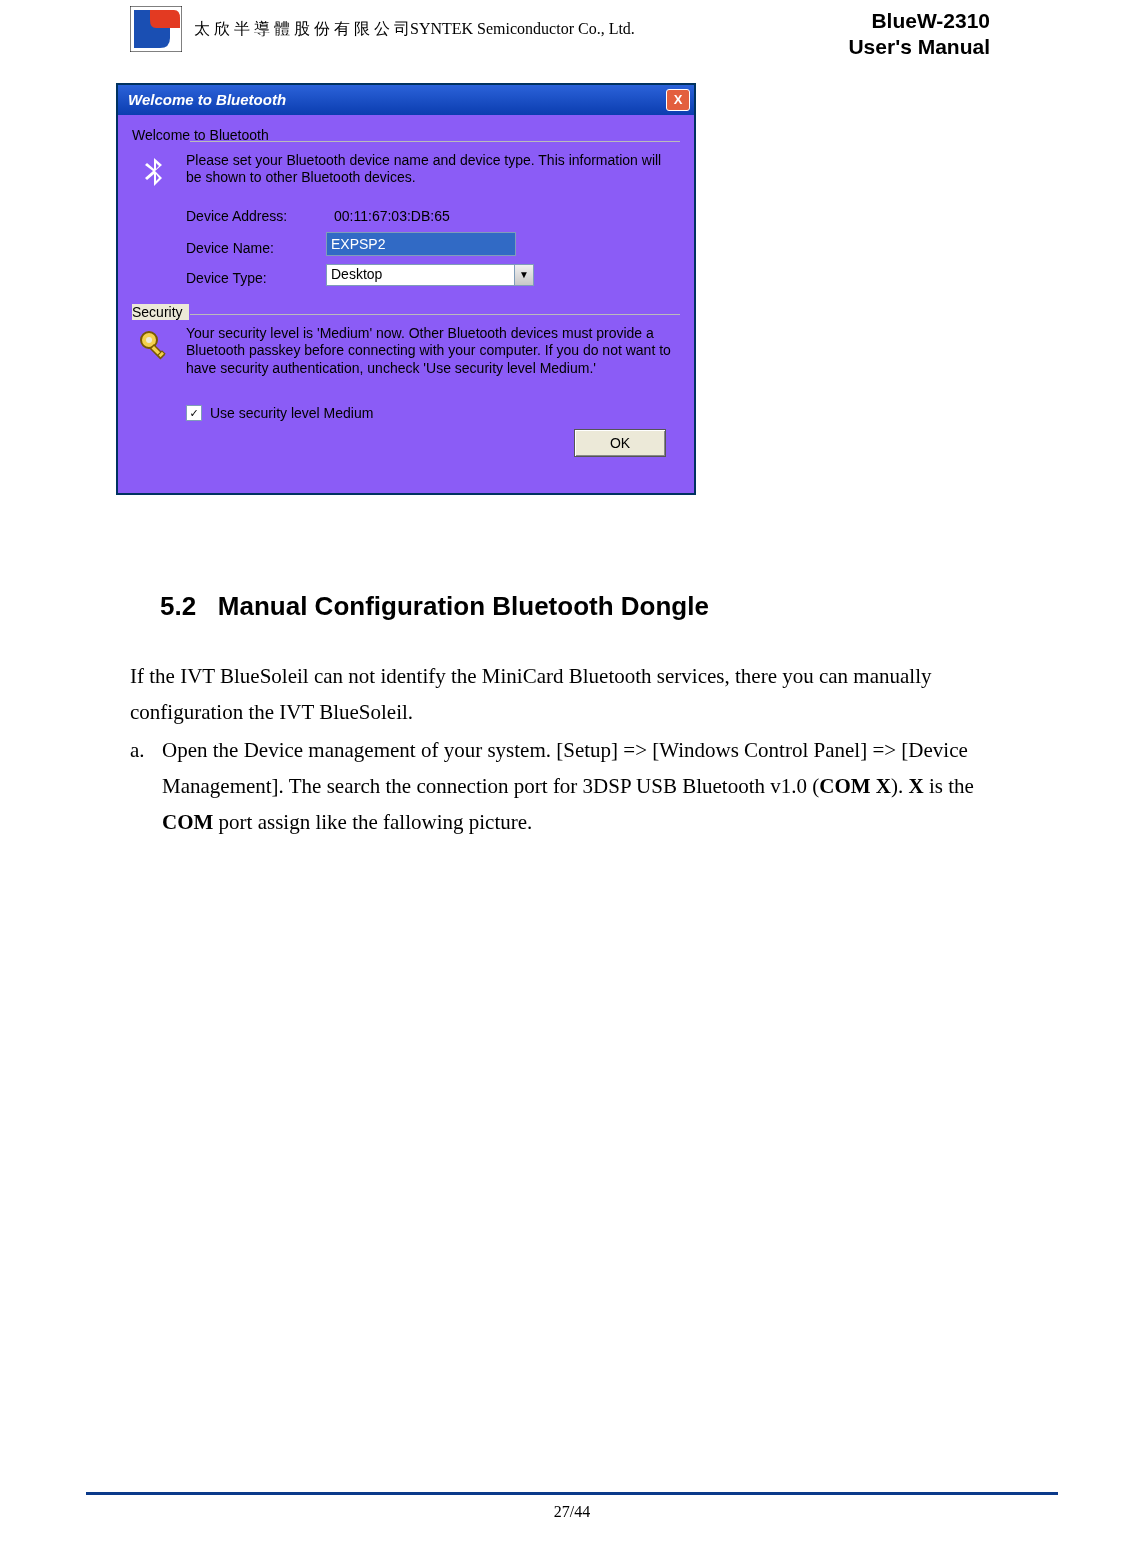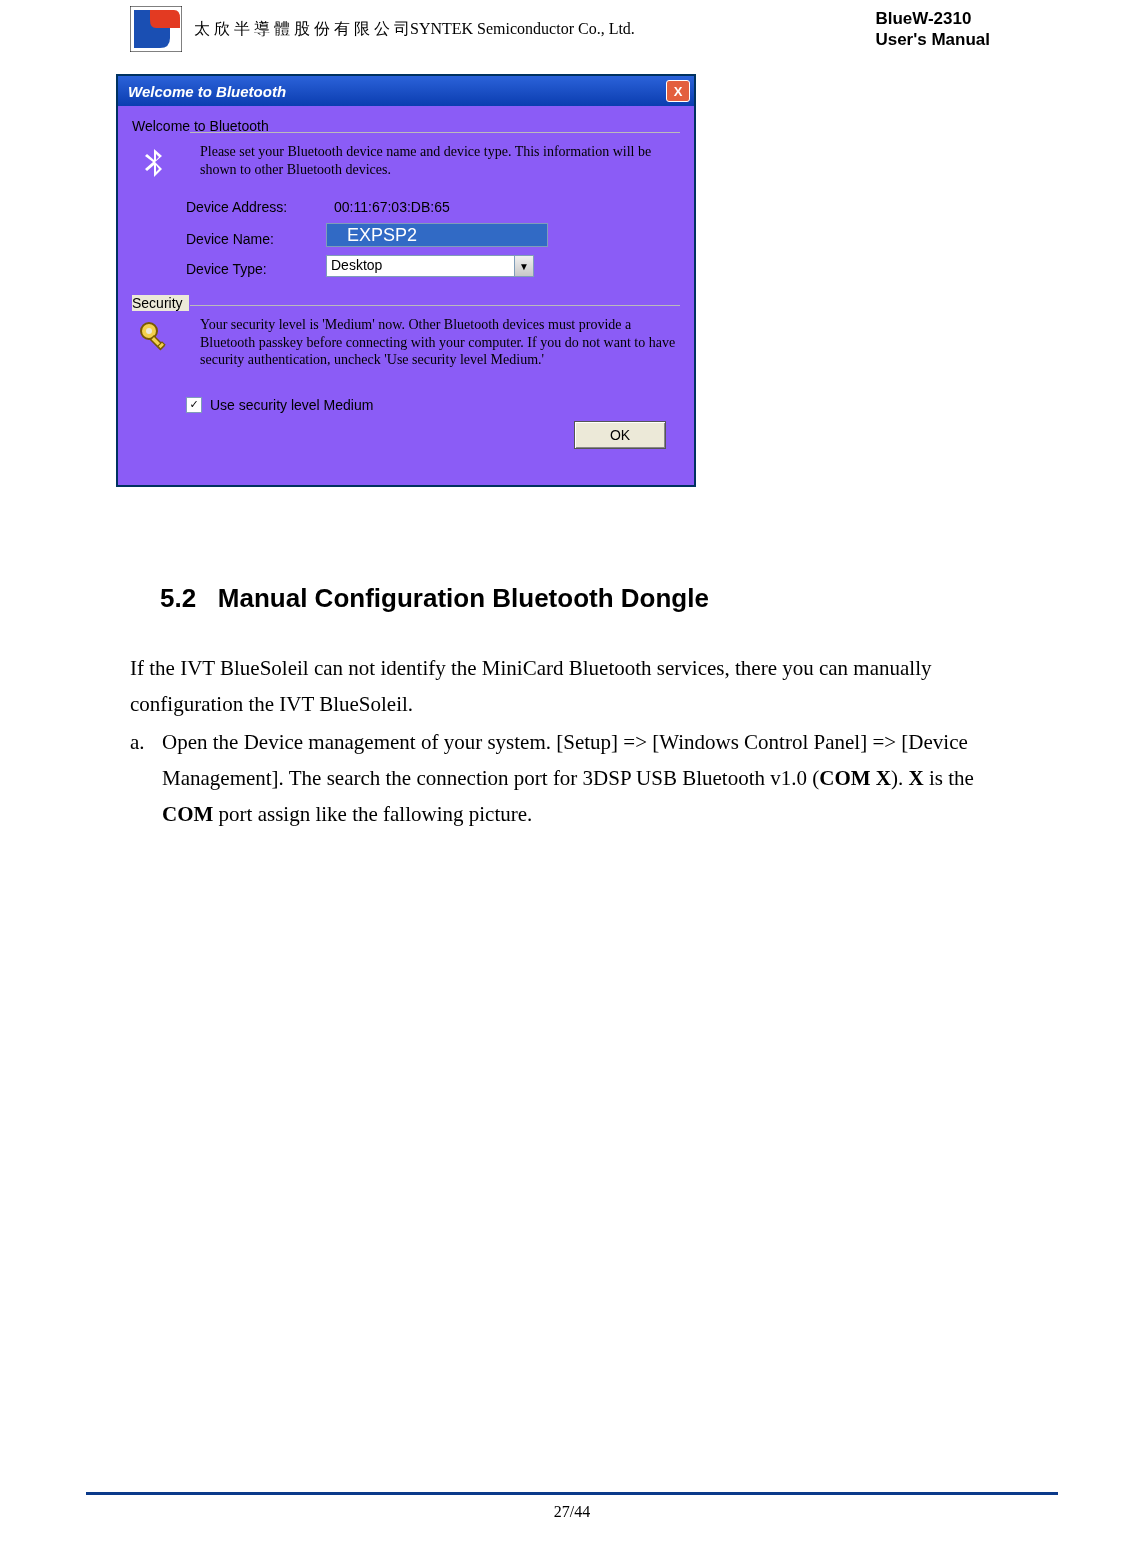--- a/index.html
+++ b/index.html
@@ -30,24 +30,24 @@
   .logo {
     width: 52px;
     height: 46px;
     display: block;
   }
   .company-block {
     display: flex;
     line-height: 1.2;
   }
   .header-right {
-    text-align: left;
+    text-align: right;
     font-family: Arial, sans-serif;
     font-weight: bold;
-    font-size: 17px;
+    font-size: 21px;
     line-height: 1.25;
     padding-top: 2px;
     padding-right: 24px;
   }
 
   
   .dialog-wrap {
     margin-top: 22px;
     margin-left: -14px;
     width: 576px;
@@ -112,23 +112,22 @@
     border: none;
     border-top: 1px solid #bbb;
     margin: -12px 0 0 58px;
   }
   .group-hr.sec {
     margin-left: 58px;
   }
   .group-content {
     display: flex;
     align-items: flex-start;
-    gap: 28px;
+    gap: 14px;
     padding: 10px 4px 4px 4px;
-    font-family: Liberation Serif, serif;
   }
   .bt-icon {
     width: 36px;
     height: 36px;
     background: #1a0e8;
     border-radius: 6px;
     display: flex;
     align-items: center;
     justify-content: center;
     flex: 0 0 36px;
@@ -154,22 +153,22 @@
     margin-bottom: 8px;
   }
   .field-label {
     width: 140px;
   }
   .field-value-static {
     padding-left: 8px;
   }
   .text-input {
     font-family: Tahoma, Arial, sans-serif;
-    font-size: 18px;
-    padding: 1px 20px;
+    font-size: 14px;
+    padding: 1px 4px;
     border: 1px solid #7f9db9;
     width: 180px;
     height: 20px;
     box-sizing: content-box;
   }
   .text-input.selected {
     background: #316ac5;
     color: #fff;
     caret-color: #fff;
   }

